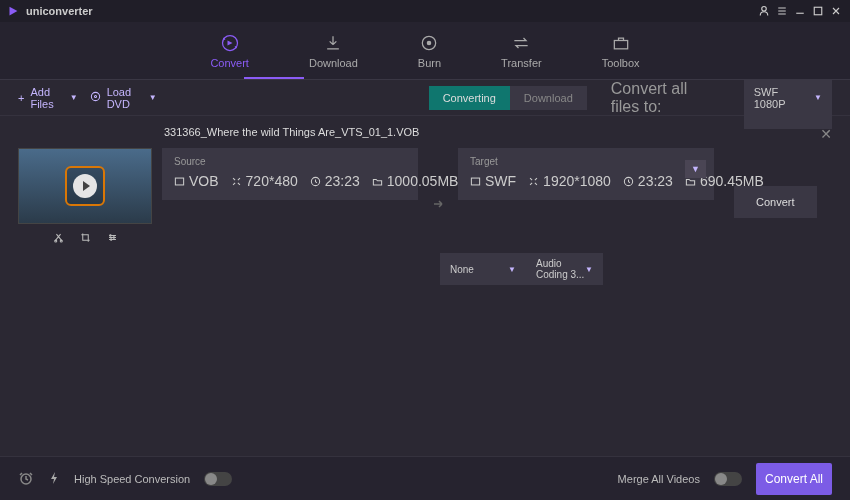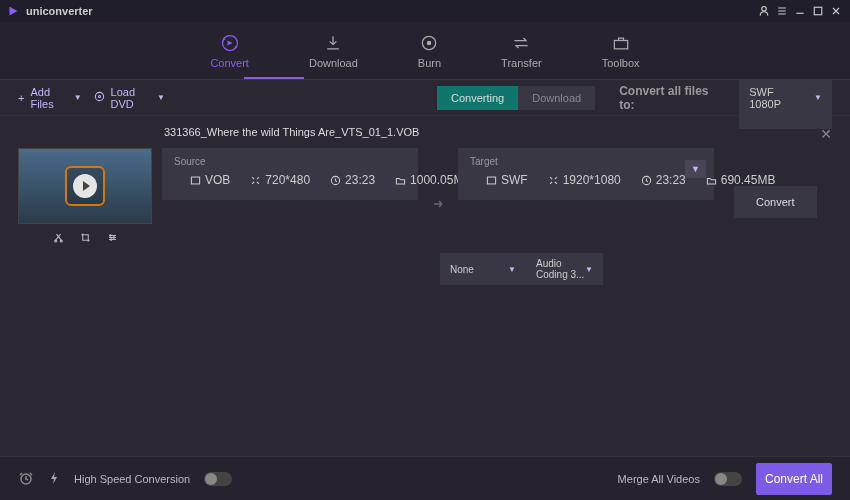--- a/index.html
+++ b/index.html
@@ -14,38 +14,38 @@
 .tab.active { color: #8b5cf6; }
 .tab-icon { width: 20px; height: 20px; display: flex; align-items: center; justify-content: center; }
 .tab-underline { position: absolute; bottom: 0; left: 244px; width: 60px; height: 2px; background: #8b5cf6; }
 .toolbar { height: 36px; display: flex; align-items: center; padding: 0 18px; gap: 12px; border-bottom: 1px solid #35323e; }
 .tbtn { display: flex; align-items: center; gap: 6px; color: #c4b5fd; cursor: pointer; font-size: 11px; }
 .tbtn .chev { font-size: 8px; margin-left: 4px; }
 .tab-switch { display: flex; margin-left: 260px; }
 .tab-switch > div { padding: 6px 14px; background: #3a3744; color: #888; cursor: pointer; font-size: 11px; }
 .tab-switch > div.on { color: #ddd; background: #0f766e; }
 .spacer { flex: 1; }
-.convert-label { color: #999; font-size: 12px; margin-right: 6px; font-weight: bold; }
+.convert-label { color: #999; font-size: 16px; margin-right: 6px; }
 .dropdown { background: #3a3744; padding: 19px 10px; display: flex; align-items: center; gap: 20px; cursor: pointer; color: #ccc; font-size: 11px; min-width: 80px; justify-content: space-between; margin-left: 12px; }
 .dropdown .chev { color: #c4b5fd; font-size: 8px; }
 .content { padding: 10px 18px; }
 .item { position: relative; }
 .close-x { position: absolute; right: 0; top: 0; color: #888; cursor: pointer; font-size: 14px; }
 .filename { color: #ddd; font-size: 11px; margin-left: 146px; margin-bottom: 10px; }
 .row { display: flex; align-items: flex-start; gap: 10px; }
 .thumb-col { width: 134px; }
 .thumb { width: 134px; height: 76px; background: linear-gradient(#4a6b8a, #2b3b4a); border: 1px solid #444; position: relative; display: flex; align-items: center; justify-content: center; }
 .play-badge { width: 40px; height: 40px; border: 2px solid #d97706; border-radius: 6px; display: flex; align-items: center; justify-content: center; background: rgba(0,0,0,0.2); }
 .play-circle { width: 24px; height: 24px; border-radius: 50%; background: #e5e5e5; display: flex; align-items: center; justify-content: center; }
 .play-tri { width: 0; height: 0; border-left: 7px solid #444; border-top: 5px solid transparent; border-bottom: 5px solid transparent; margin-left: 2px; }
 .thumb-tools { display: flex; justify-content: center; gap: 16px; margin-top: 8px; color: #bbb; }
 .thumb-tools span { cursor: pointer; }
 .box { background: #3a3744; padding: 8px 12px; width: 256px; height: 52px; }
 .box-title { color: #999; font-size: 10px; margin-bottom: 6px; }
-.box-row { display: flex; align-items: center; gap: 20px; color: #ccc; font-size: 12px; margin-left: 16px; }
+.box-row { display: flex; align-items: center; gap: 12px; color: #ccc; font-size: 14px; }
 .box-row .m { display: flex; align-items: center; gap: 4px; }
 .arrow { width: 20px; height: 20px; display: flex; align-items: center; justify-content: center; color: #666; align-self: center; margin-top: 14px; }
 .target-box { position: relative; }
 .target-drop { position: absolute; right: 8px; top: 12px; color: #c4b5fd; cursor: pointer; font-size: 9px; background: #4a4554; padding: 4px 6px; }
 .item-convert { background: #3a3744; color: #ddd; padding: 10px 22px; cursor: pointer; font-size: 11px; align-self: center; margin-top: 10px; margin-left: 10px; }
 .sub-row { display: flex; margin-left: 422px; margin-top: 8px; }
 .small-dd { background: #3a3744; padding: 5px 10px; display: flex; align-items: center; justify-content: space-between; cursor: pointer; color: #ccc; font-size: 10px; width: 86px; }
 .small-dd.wide { width: 77px; }
 .footer { position: absolute; bottom: 0; left: 0; right: 0; height: 44px; background: #26232f; display: flex; align-items: center; padding: 0 18px; gap: 14px; border-top: 1px solid #35323e; }
 .alarm { color: #888; }

